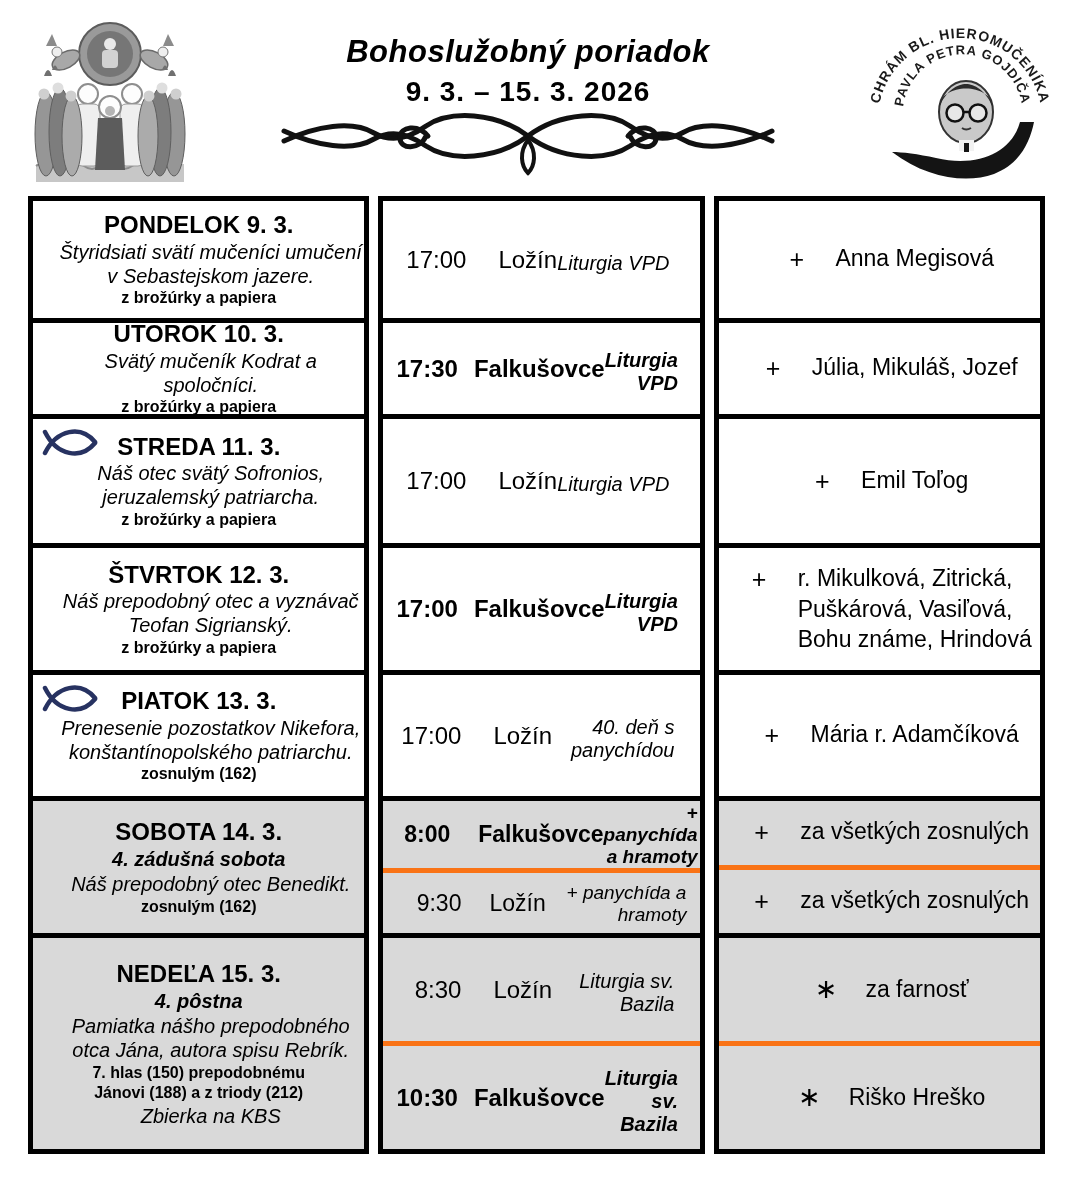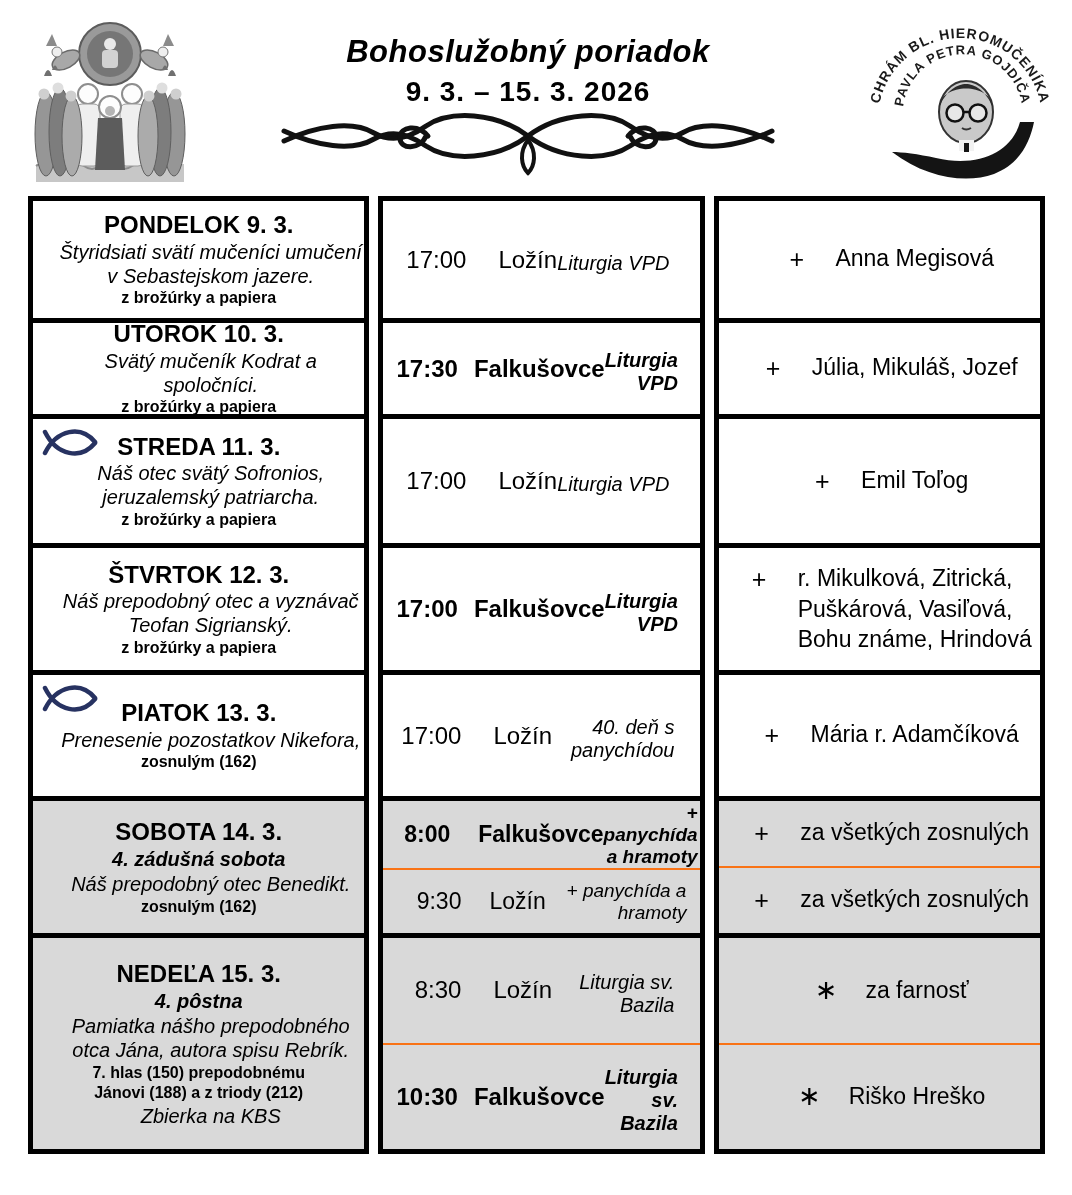--- a/index.html
+++ b/index.html
@@ -27,21 +27,21 @@
   .cell.shaded{background:var(--shade,#d9d9d9);}
 
   .ln{text-align:center;}
   .ln.day{font-weight:700;font-size:24px;line-height:1.22;}
   .ln.subtitle{font-weight:700;font-style:italic;font-size:20px;line-height:1.3;}
   .ln.feast{font-style:italic;font-size:20px;line-height:1.22;padding-left:24px;}
   .ln.note{font-weight:700;font-size:16px;line-height:1.28;}
   .fish{position:absolute;left:8px;top:9px;}
 
   .half{flex:1;display:flex;flex-direction:row;justify-content:center;align-items:center;}
-  .half.divided{border-top:2px solid #f97316;}
+  .half.divided{border-top:5px solid #f97316;}
   .svcline{display:flex;align-items:baseline;padding-left:14px;font-size:24px;gap:32px;}
   .svcline .time{width:64px;text-align:right;flex:0 0 auto;}
   .em{font-weight:700;gap:16px;}
   .detail{font-style:italic;font-size:20px;text-align:right;padding-right:26px;margin-top:7px;}
   .detail.em{font-weight:700;}
   .compact .svcline{font-size:23px;gap:28px;}
   .compact .detail{font-size:19px;margin-top:1px;padding-right:14px;}
 
   .int-entry{display:flex;align-items:flex-start;padding-left:24px;gap:28px;}
   .sym{font-size:25px;line-height:1.32;flex:0 0 18px;}
@@ -179,20 +179,21 @@
           <div class="ln feast">Teofan Sigrianský.</div>
           <div class="ln note">z brožúrky a papiera</div>
         </div>
         <div class="cell stack" style="height: 131px;">
           <div class="fish"><svg width="58" height="30" viewBox="0 0 58 30">
   <path d="M54 14 C 40 -3 16 1 4 25" stroke="#273261" stroke-width="4.5" fill="none" stroke-linecap="round"></path>
   <path d="M54 15 C 40 32 16 28 4 4" stroke="#273261" stroke-width="4.5" fill="none" stroke-linecap="round"></path>
             </svg></div>
           <div class="ln day">PIATOK  13. 3.</div>
           <div class="ln feast">Prenesenie pozostatkov Nikefora,</div>
+          <div class="ln feast">konštantínopolského patriarchu.</div>
           <div class="ln note">zosnulým (162)</div>
         </div>
         <div class="cell shaded stack" style="height: 142px;">
           <div class="ln day">SOBOTA  14. 3.</div>
           <div class="ln subtitle">4. zádušná sobota</div>
           <div class="ln feast">Náš prepodobný otec Benedikt.</div>
           <div class="ln note">zosnulým (162)</div>
         </div>
         <div class="cell shaded stack" style="height: 221px;">
           <div class="ln day">NEDEĽA  15. 3.</div>

